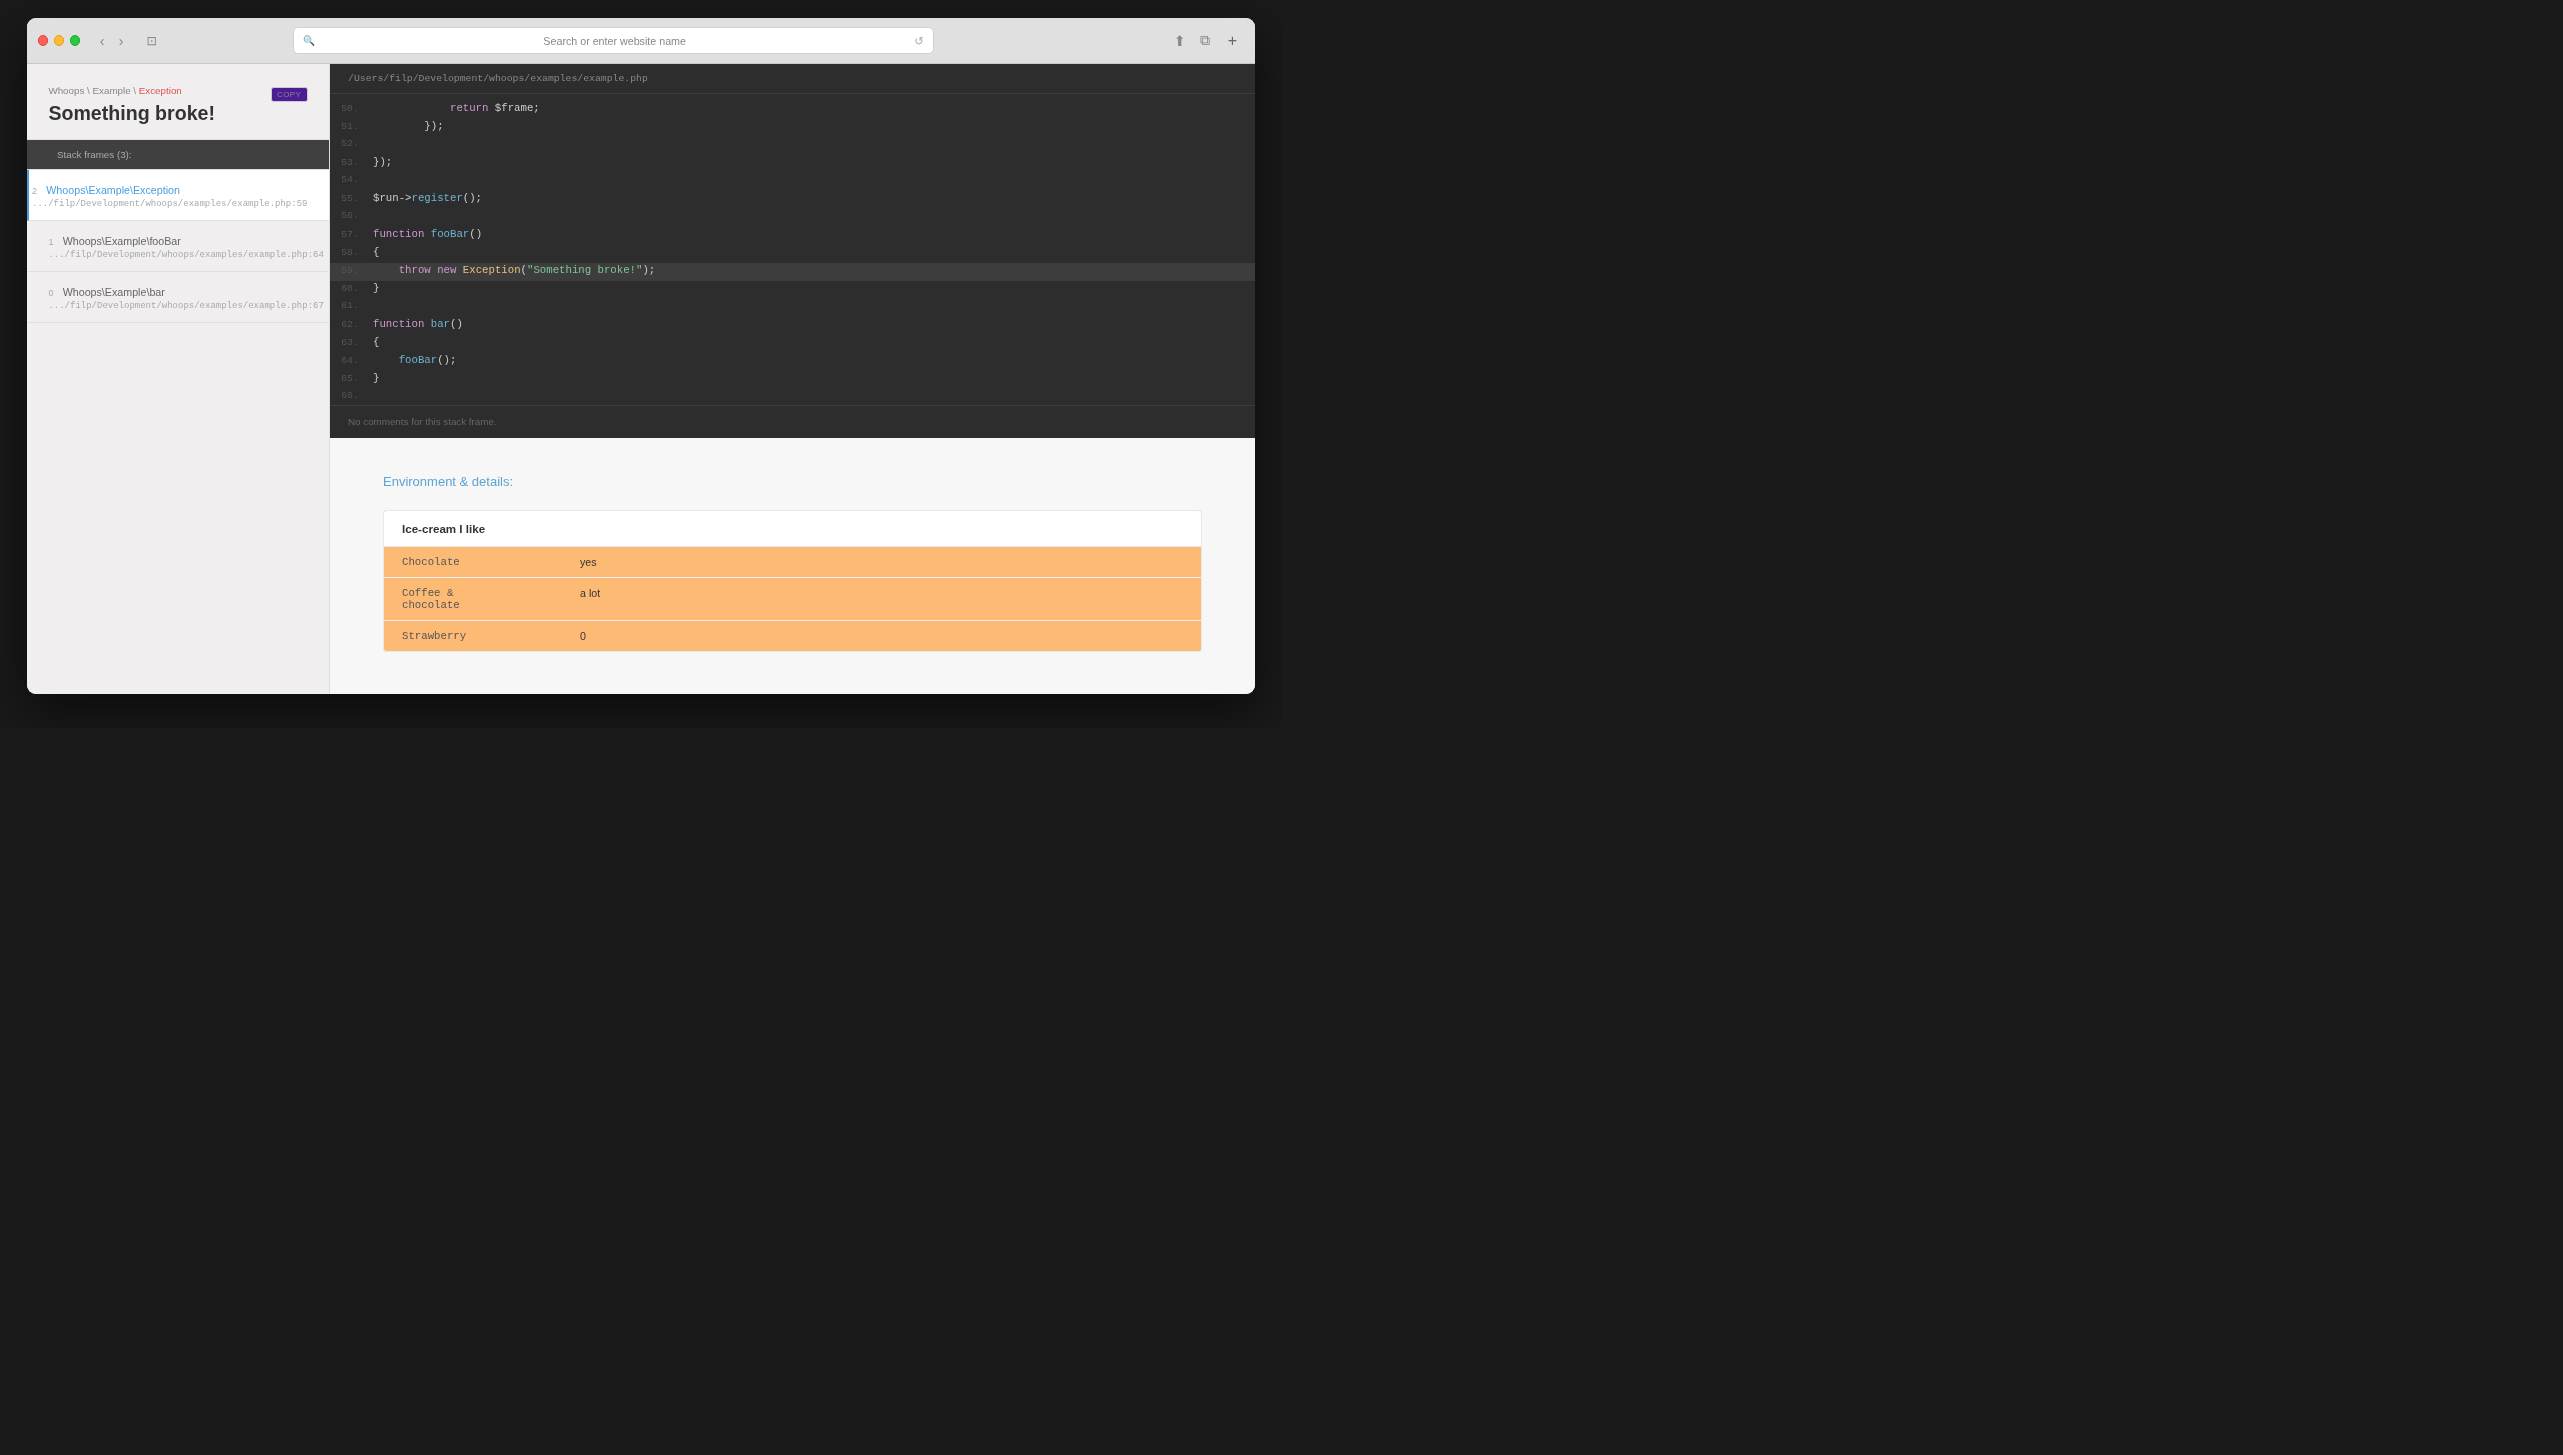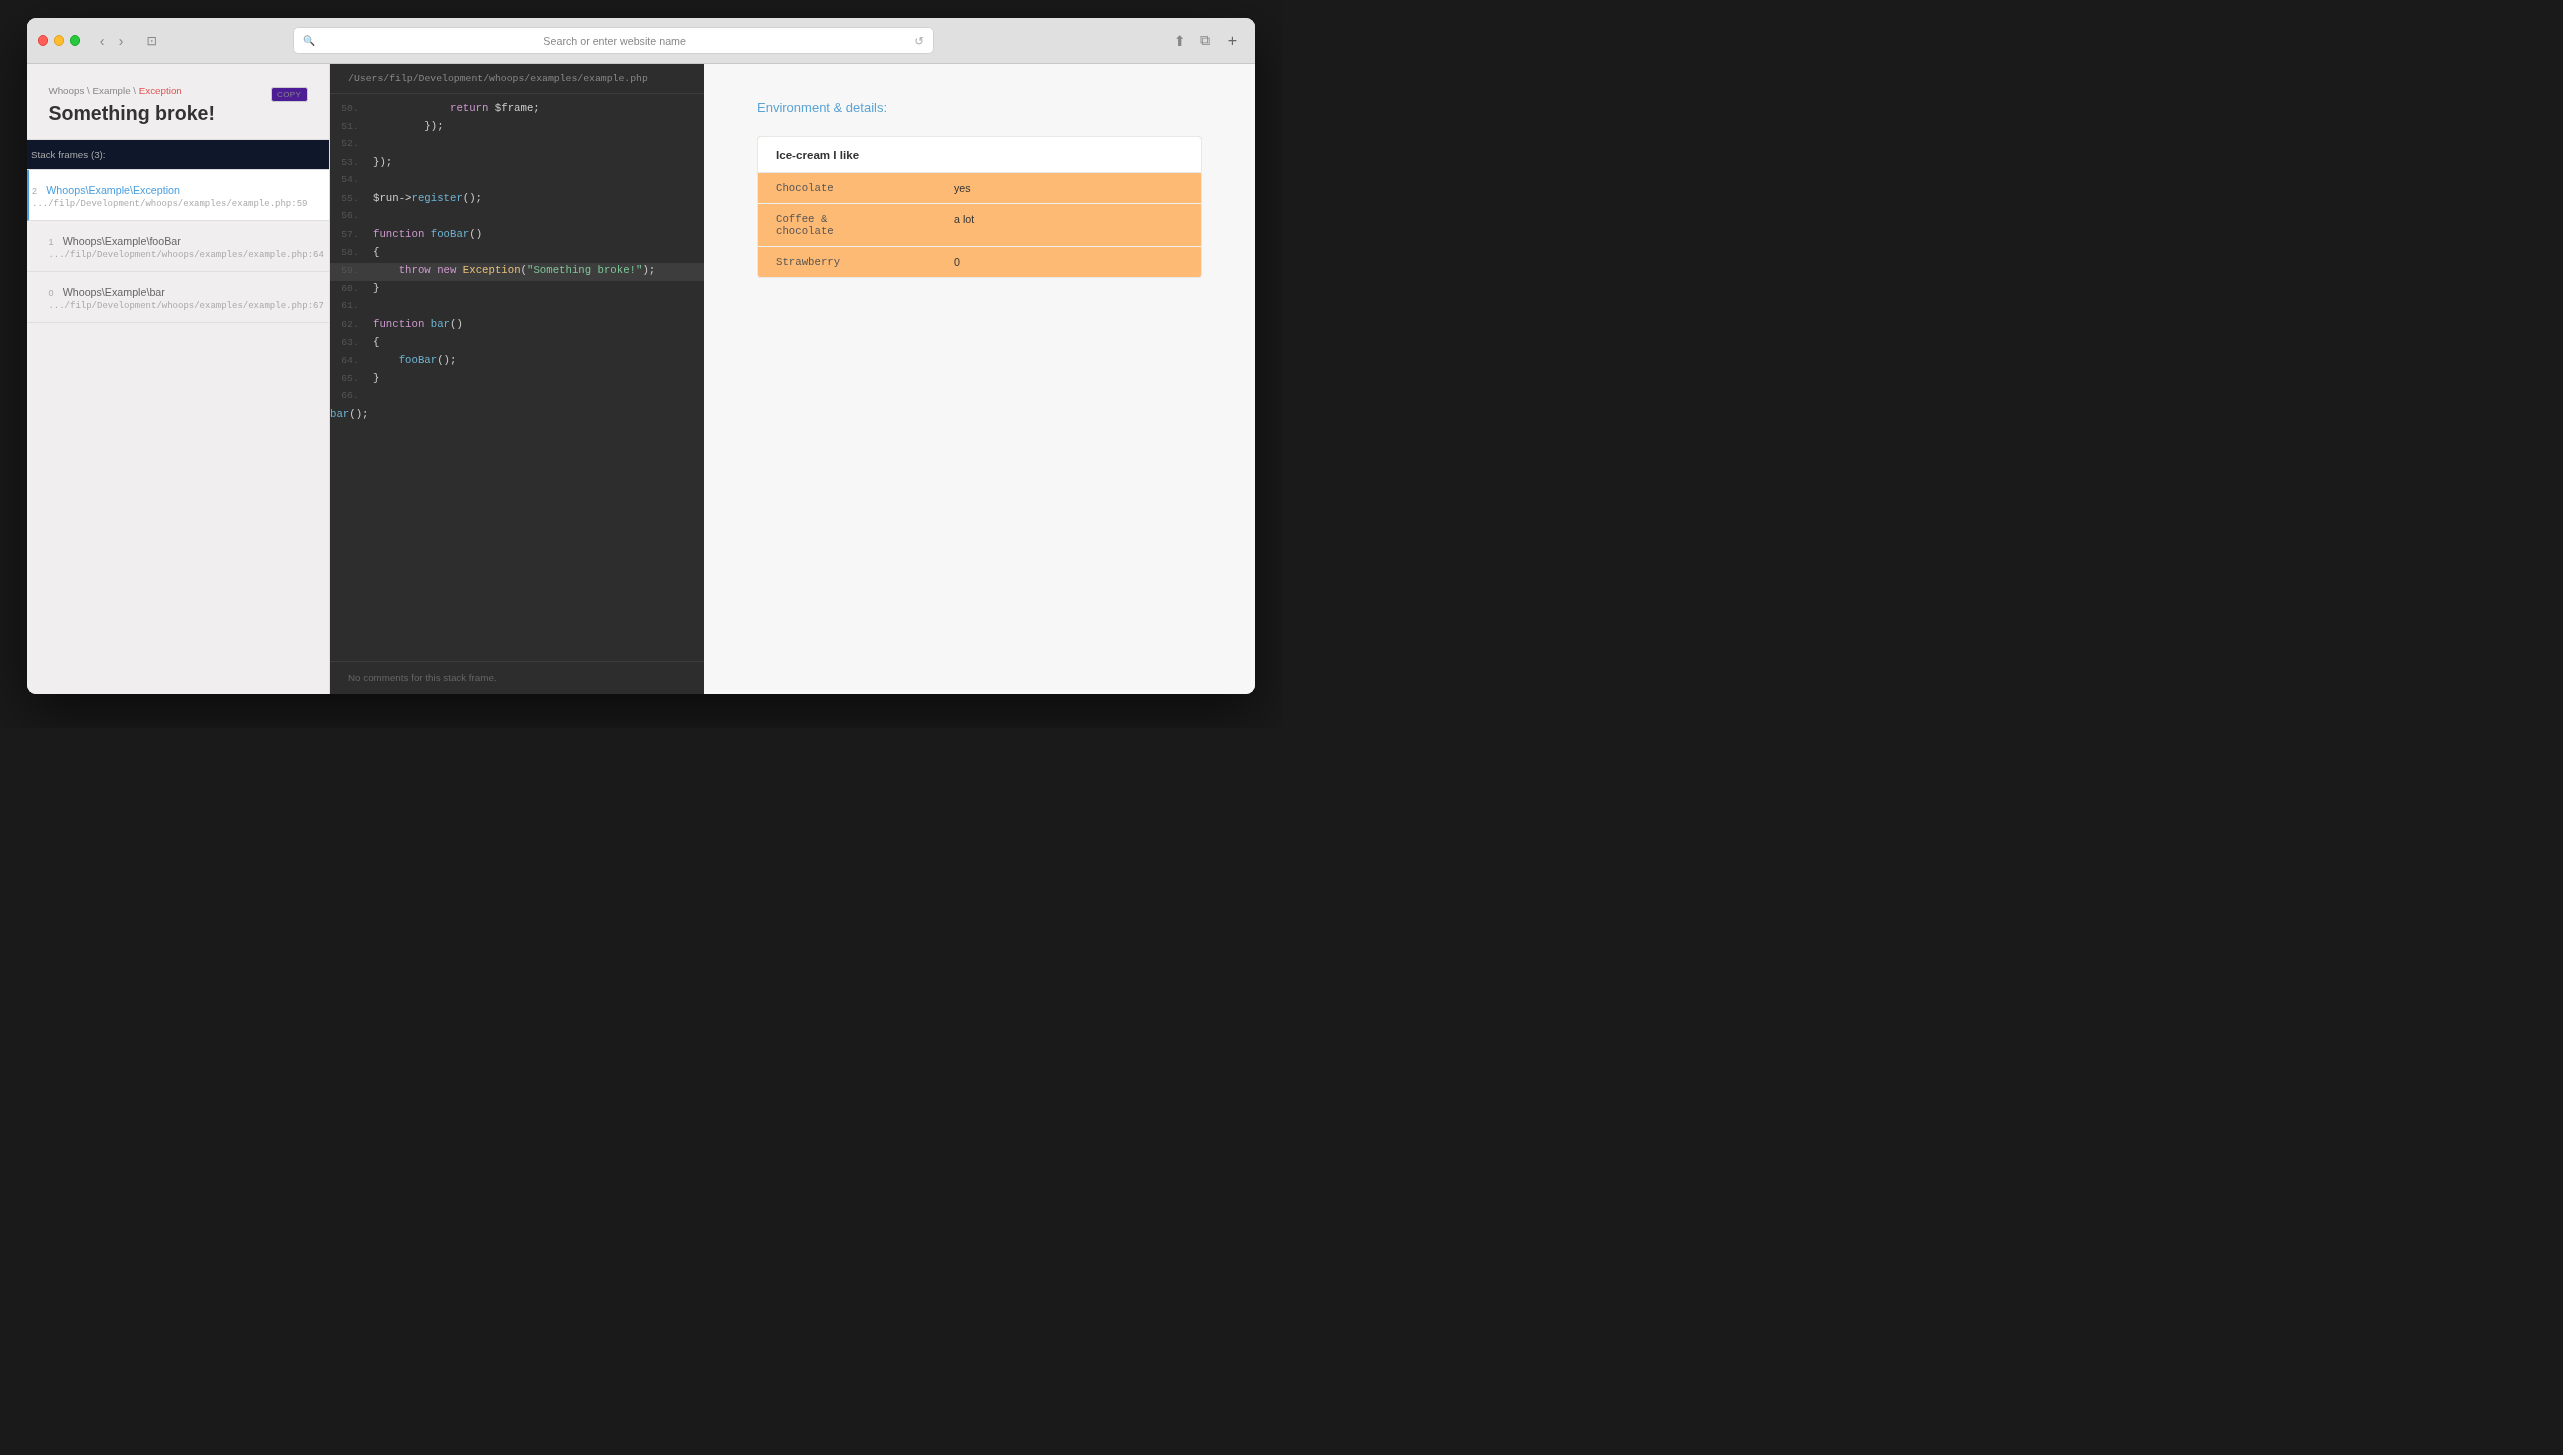--- a/index.html
+++ b/index.html
@@ -183,24 +183,24 @@
       border-radius: 2.7px;
       font-size: 8px;
       color: #888;
       padding: 1.8px 5.3px;
       cursor: pointer;
       margin-top: 1.8px;
       letter-spacing: 0.4px;
     }
 
     .stack-frames-header {
-      padding: 9px 4px;
+      padding: 9px 30px;
       font-size: 9.8px;
       color: #aaa;
-      background: #0f172a;
+      background: #404040;
       border-bottom: 0.9px solid #ddd;
     }
 
     .stack-frames-list {
       flex: 1;
       overflow-y: auto;
     }
 
     .stack-frame {
       padding: 10.7px 21.4px;
@@ -239,21 +239,21 @@
       font-size: 9px;
       color: #aaa;
       margin-top: 2.7px;
       font-family: 'Courier New', Courier, monospace;
     }
 
     
     .right-panel {
       flex: 1;
       display: flex;
-      flex-direction: row;
+      flex-direction: column;
       overflow: hidden;
     }
 
     
     .code-panel {
       background: #2d2d2d;
       flex: 0 0 374px;
       display: flex;
       flex-direction: column;
       overflow: hidden;

